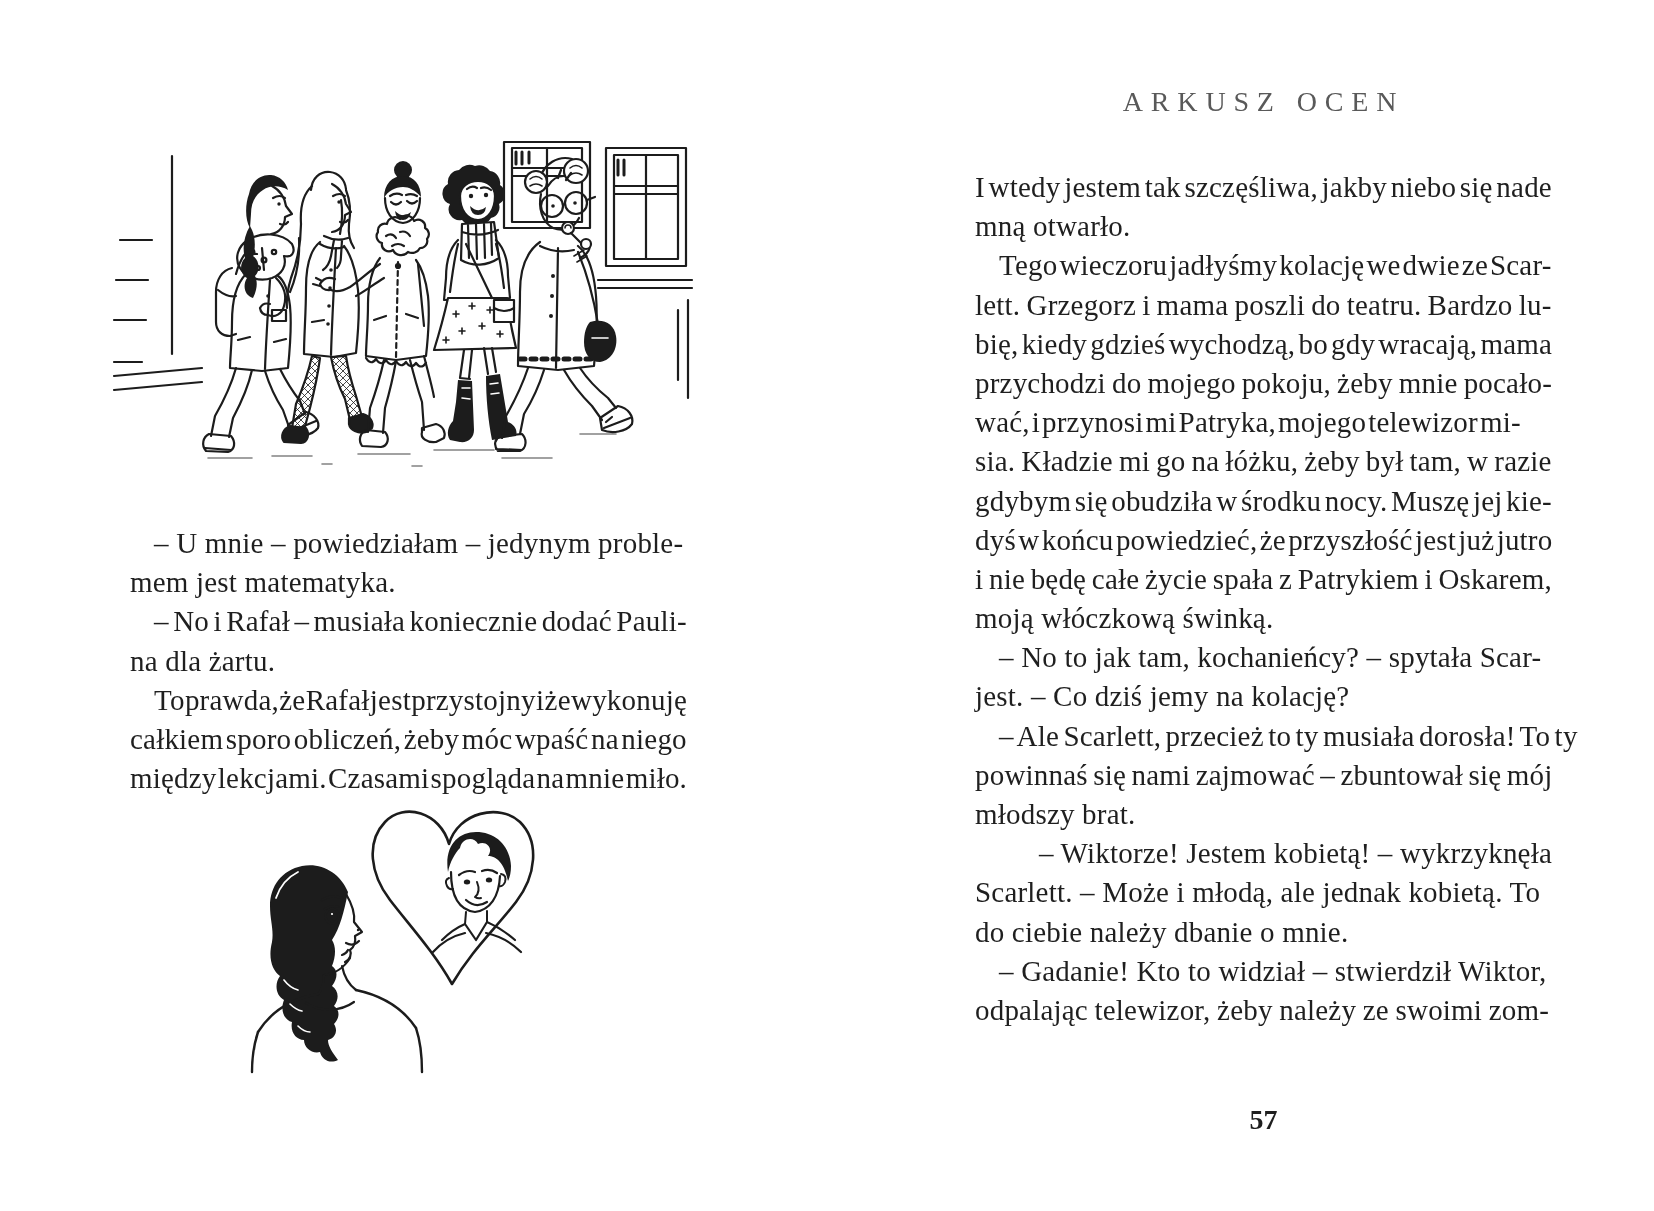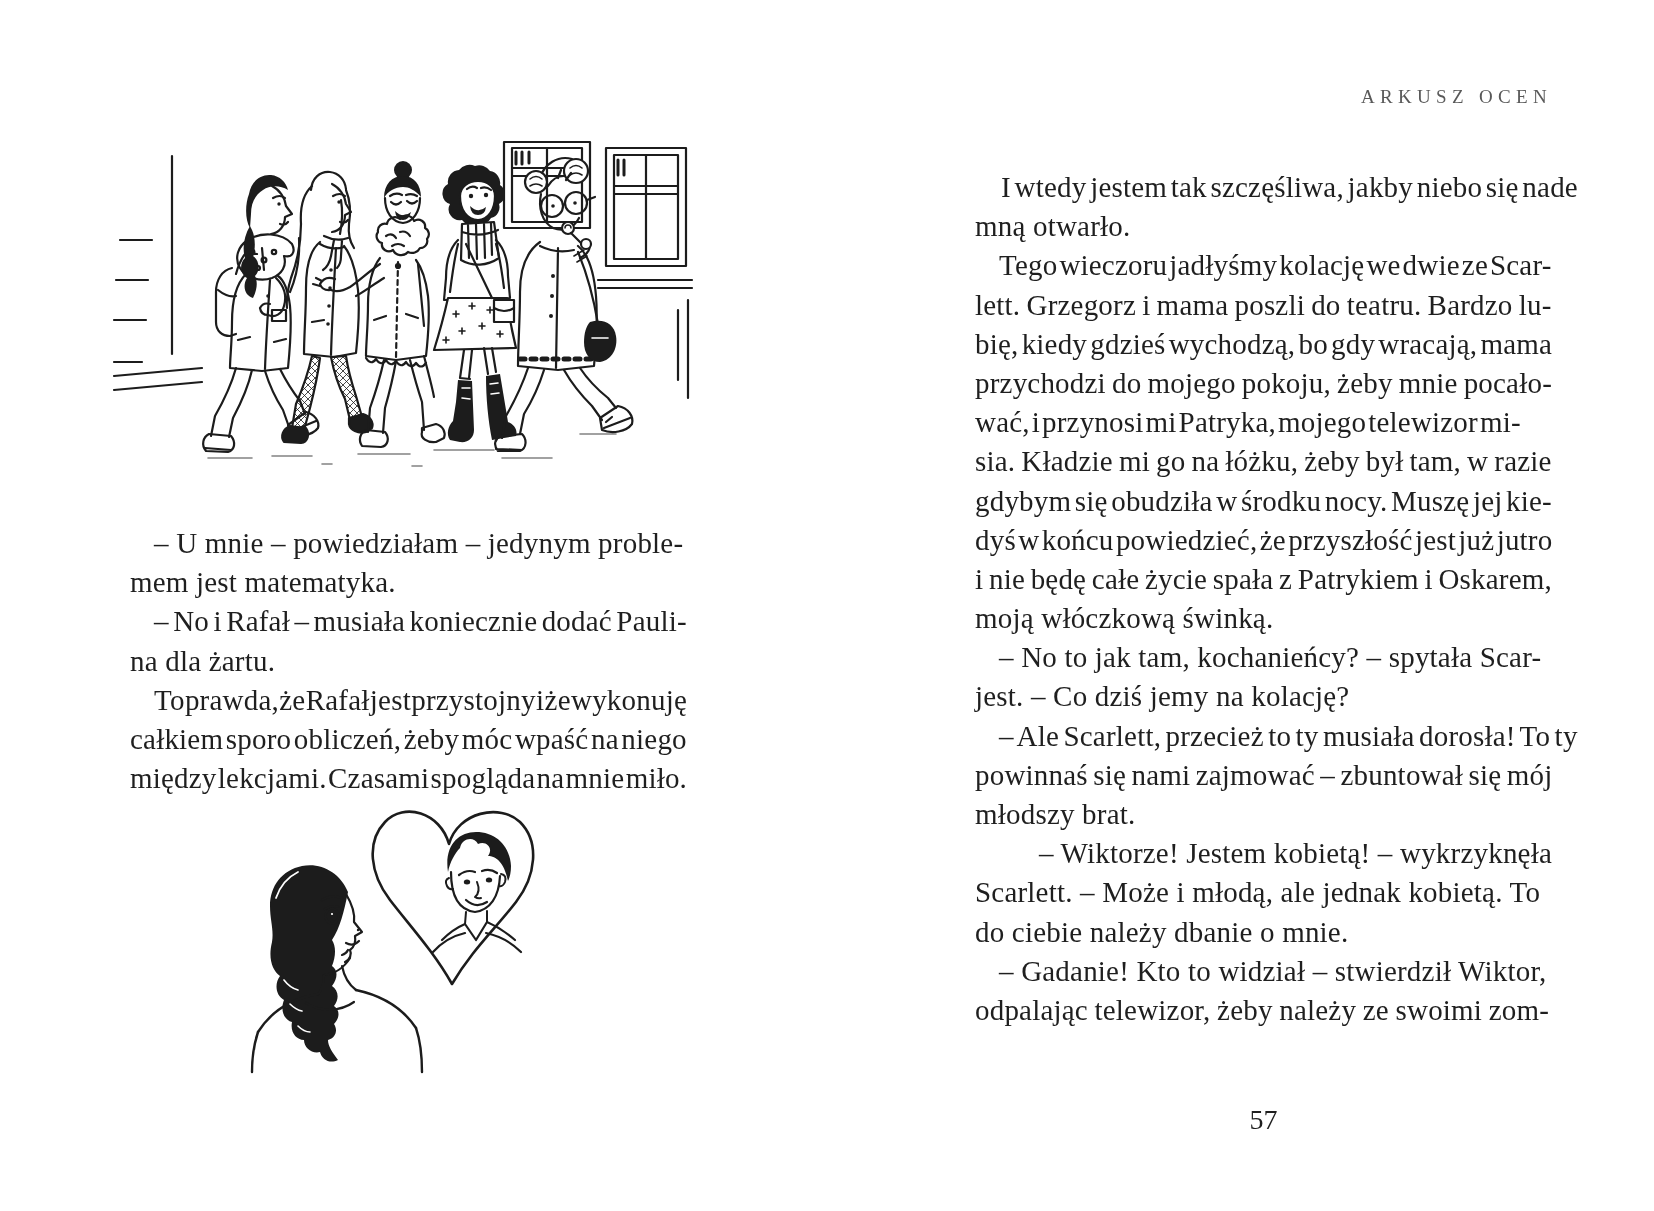--- a/index.html
+++ b/index.html
@@ -11,26 +11,26 @@
   .textcol{
     position:absolute;color:var(--ink,#1f1f1f);
     font-size:29px;line-height:39.2px;letter-spacing:0.2px;
   }
   .left-col{left:130px;top:524px;width:557px;}
   .right-col{left:975px;top:168px;width:577px;}
   .tline{white-space:nowrap;height:39.2px;text-align:left;}
   .tline.ind{text-indent:24px;}
   .running-head{
     position:absolute;left:975px;top:86px;width:577px;
-    text-align:right;font-size:19px;letter-spacing:0.28em;
+    text-align:center;font-size:28px;letter-spacing:0.28em;
     color:var(--head,#595959);
   }
   .folio{
     position:absolute;left:975px;top:1104px;width:577px;
-    text-align:center;font-size:28px;color:var(--ink,#1f1f1f);
+    text-align:center;font-size:28px;color:var(--ink,#1f1f1f);font-weight:bold;
   }
   figure{margin:0;padding:0;position:absolute;}
   .illu-kids{left:112px;top:140px;width:582px;height:342px;}
   .illu-heart{left:228px;top:800px;width:336px;height:282px;}
   svg{display:block;color:#1c1c1c;}
 </style>
 </head>
 <body>
 
 <div class="running-head">ARKUSZ OCEN</div>
@@ -245,21 +245,21 @@
       <path d="M78,203 C92,212 112,212 126,202" stroke-width="2.2"></path>
       <path d="M30,232 C26,244 24,258 24,272 M188,228 C192,240 194,256 194,272" stroke-width="2.4"></path>
       <path d="M56,180 q6,8 14,10 M62,204 q6,6 12,7 M70,226 q6,6 12,6" stroke="#fff" stroke-width="1.6"></path>
       <path d="M70,72 q-16,8 -22,26" stroke="#fff" stroke-width="1.8"></path>
     </g>
   </g>
 </svg>
 </figure>
 
 <div class="textcol right-col">
-    <div class="tline just" style="word-spacing: -3.75px; margin-left: 26px;">I wtedy jestem tak szczęśliwa, jakby niebo się nade</div>
+    <div class="tline just" style="word-spacing: -3.75px;">I wtedy jestem tak szczęśliwa, jakby niebo się nade</div>
     <div class="tline end">mną otwarło.</div>
     <div class="tline ind just" style="word-spacing: -5.42857px;">Tego wieczoru jadłyśmy kolację we dwie ze Scar-</div>
     <div class="tline just" style="word-spacing: -1.25px;">lett. Grzegorz i mama poszli do teatru. Bardzo lu-</div>
     <div class="tline just" style="word-spacing: -4.28571px;">bię, kiedy gdzieś wychodzą, bo gdy wracają, mama</div>
     <div class="tline just" style="word-spacing: -1.33333px;">przychodzi do mojego pokoju, żeby mnie pocało-</div>
     <div class="tline just" style="word-spacing: -5.42857px;">wać, i przynosi mi Patryka, mojego telewizor mi-</div>
     <div class="tline just" style="word-spacing: -1.4px;">sia. Kładzie mi go na łóżku, żeby był tam, w razie</div>
     <div class="tline just" style="word-spacing: -3.875px;">gdybym się obudziła w środku nocy. Muszę jej kie-</div>
     <div class="tline just" style="word-spacing: -5.125px;">dyś w końcu powiedzieć, że przyszłość jest już jutro</div>
     <div class="tline just" style="word-spacing: -1.77778px;">i nie będę całe życie spała z Patrykiem i Oskarem,</div>

